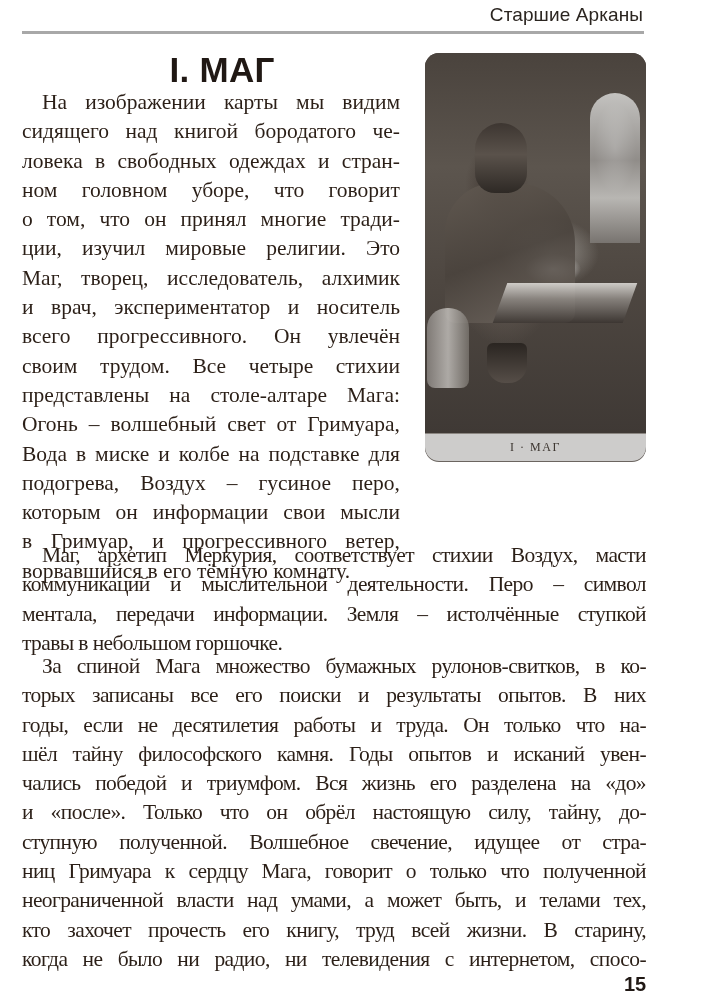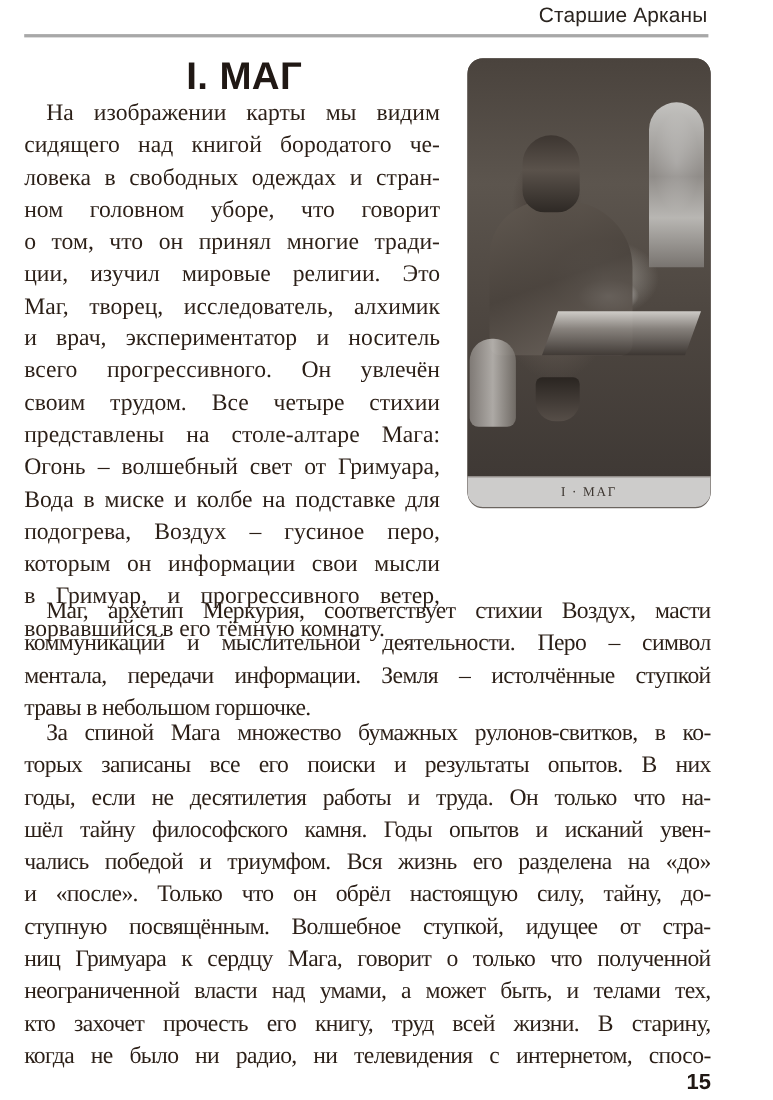--- a/index.html
+++ b/index.html
@@ -152,20 +152,20 @@
   <span class="line last">травы в небольшом горшочке.</span>
 </div>
 
 <div class="body-text col-wide-2">
   <span class="line indent" style="display: block;">За спиной Мага множество бумажных рулонов-свитков, в ко-</span>
   <span class="line" style="display: block;">торых записаны все его поиски и результаты опытов. В них</span>
   <span class="line" style="display: block;">годы, если не десятилетия работы и труда. Он только что на-</span>
   <span class="line" style="display: block;">шёл тайну философского камня. Годы опытов и исканий увен-</span>
   <span class="line" style="display: block;">чались победой и триумфом. Вся жизнь его разделена на «до»</span>
   <span class="line" style="display: block;">и «после». Только что он обрёл настоящую силу, тайну, до-</span>
-  <span class="line" style="display: block;">ступную посвящённым. Волшебное ступкой, идущее от стра-</span>
+  <span class="line" style="display: block;">ступную полученной. Волшебное свечение, идущее от стра-</span>
   <span class="line" style="display: block;">ниц Гримуара к сердцу Мага, говорит о только что полученной</span>
   <span class="line" style="display: block;">неограниченной власти над умами, а может быть, и телами тех,</span>
   <span class="line" style="display: block;">кто захочет прочесть его книгу, труд всей жизни. В старину,</span>
   <span class="line" style="display: block;">когда не было ни радио, ни телевидения с интернетом, спосо-</span>
 </div>
 
 <div class="page-number">15</div>
 
 </body></html>

